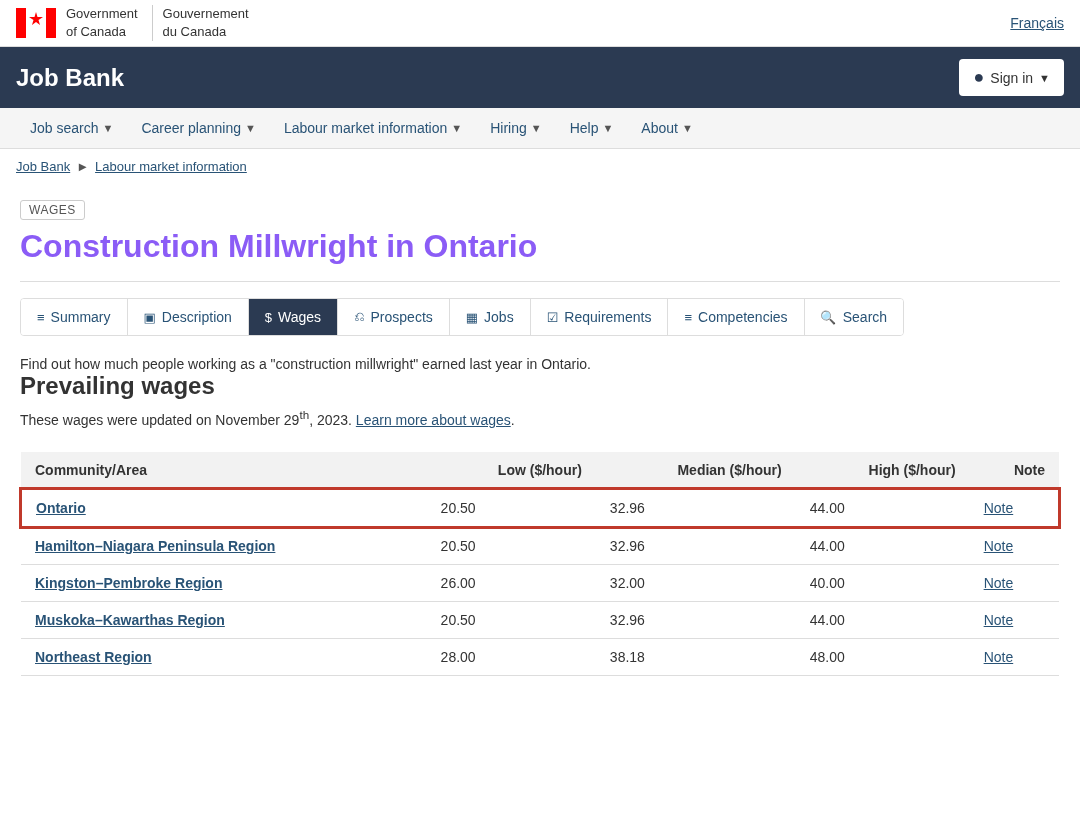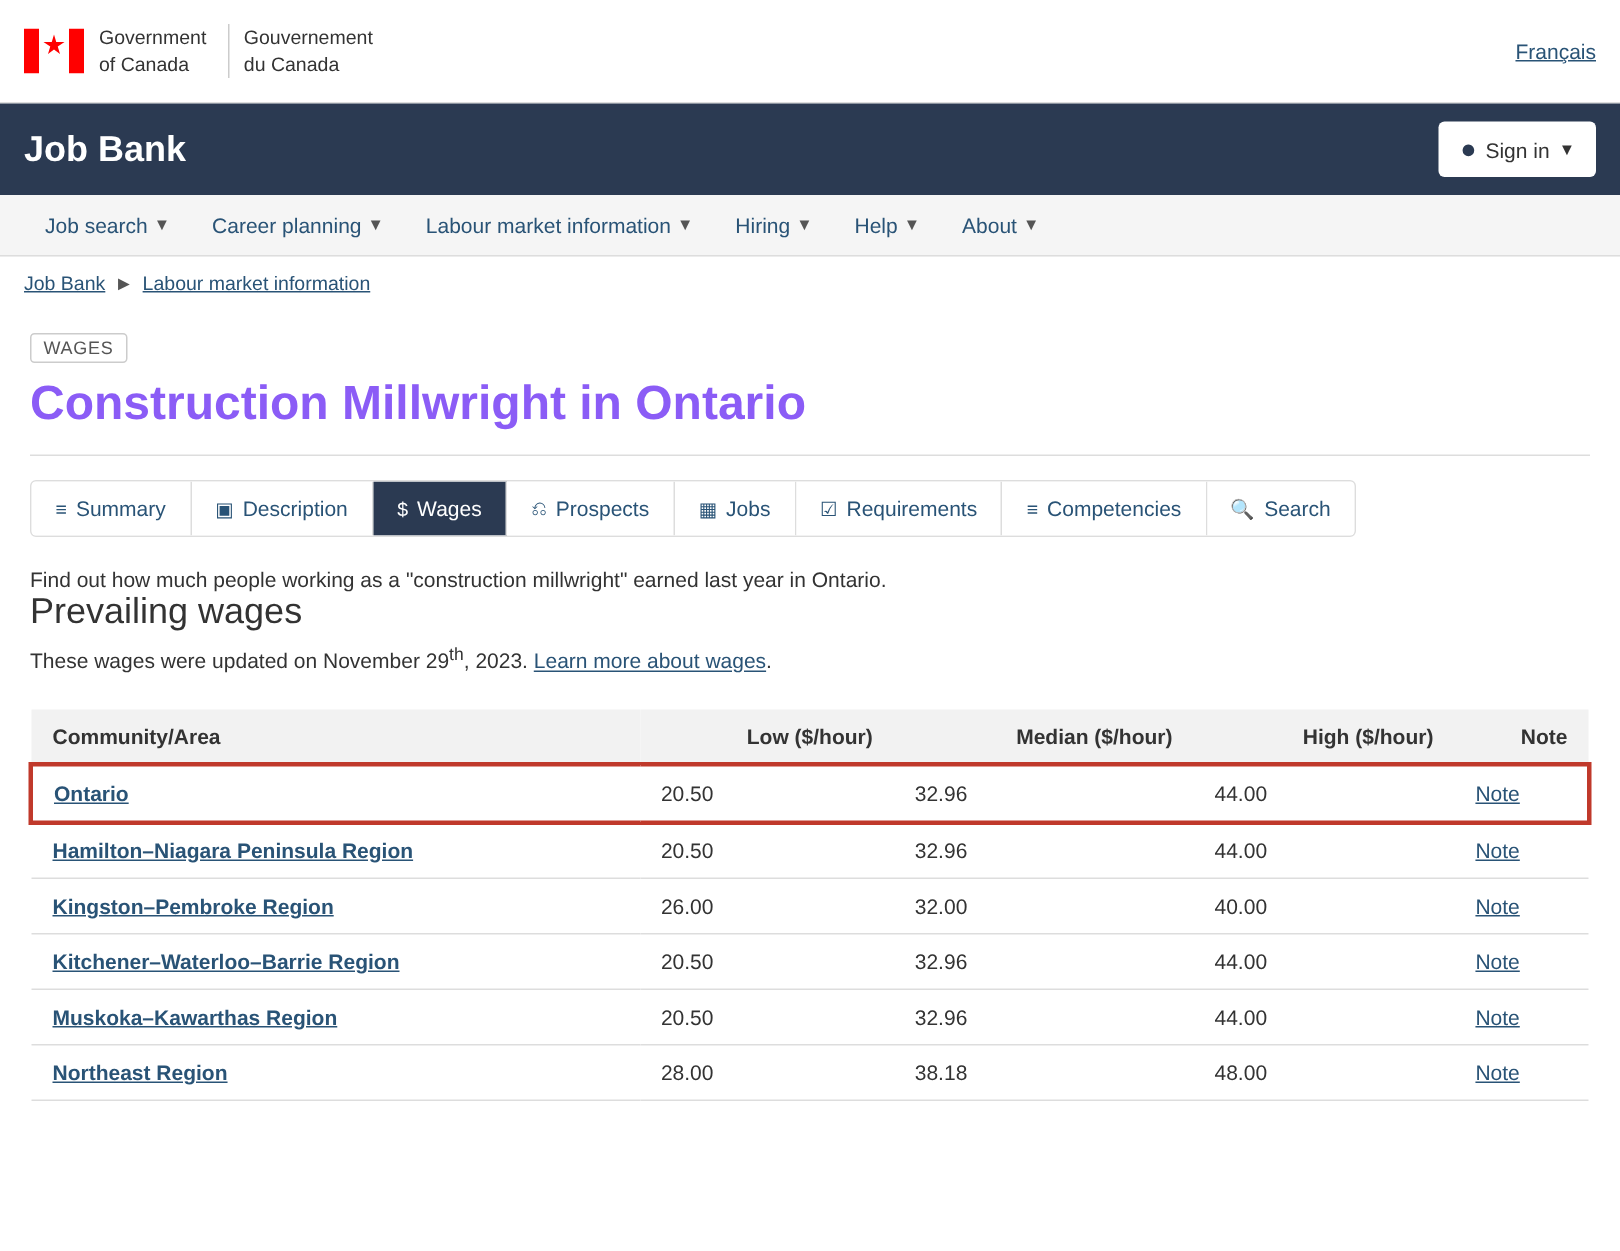--- a/index.html
+++ b/index.html
@@ -2,21 +2,21 @@
 <html><head>
   <meta charset="utf-8">
   <style>
     * { box-sizing: border-box; margin: 0; padding: 0; }
     body { font-family: Arial, sans-serif; font-size: 14px; color: #333; background: #fff; }
 
     
     .gov-header {
       background: #fff;
       border-bottom: 1px solid #ddd;
-      padding: 16px 16px;
+      padding: 5px 16px;
       display: flex;
       align-items: center;
       justify-content: space-between;
     }
     .gov-logo { display: flex; align-items: center; gap: 10px; }
     .canada-flag {
       width: 40px; height: 30px;
       background: #fff;
       display: flex; align-items: center; justify-content: center;
     }
@@ -133,21 +133,21 @@
     .tab.active {
       background: #2b3a52;
       color: #fff;
     }
     .tab .tab-icon { font-size: 13px; }
 
     
     .desc-text { font-size: 14px; color: #333; }
 
     
-    .section-heading { font-size: 24px; font-weight: normal; margin-bottom: 8px; }
+    .section-heading { font-size: 24px; font-weight: bold; margin-bottom: 8px; }
     .section-subtext { font-size: 14px; margin-bottom: 24px; }
     .section-subtext a { color: #295376; text-decoration: underline; cursor: pointer; }
 
     
     .table-heading { font-size: 16px; font-weight: bold; margin-bottom: 12px; }
 
     
     .wages-table {
       width: 100%;
       border-collapse: collapse;
@@ -324,27 +324,20 @@
           <td><a class="note-link">Note</a></td>
         </tr>
         <tr>
           <td><a class="community-link">Kingston–Pembroke Region</a></td>
           <td>26.00</td>
           <td>32.00</td>
           <td>40.00</td>
           <td><a class="note-link">Note</a></td>
         </tr>
         <tr>
-          <td><a class="community-link">Kitchener–Waterloo–Barrie Region</a></td>
-          <td>20.50</td>
-          <td>32.96</td>
-          <td>44.00</td>
-          <td><a class="note-link">Note</a></td>
-        </tr>
-        <tr>
           <td><a class="community-link">Muskoka–Kawarthas Region</a></td>
           <td>20.50</td>
           <td>32.96</td>
           <td>44.00</td>
           <td><a class="note-link">Note</a></td>
         </tr>
         <tr>
           <td><a class="community-link">Northeast Region</a></td>
           <td>28.00</td>
           <td>38.18</td>

